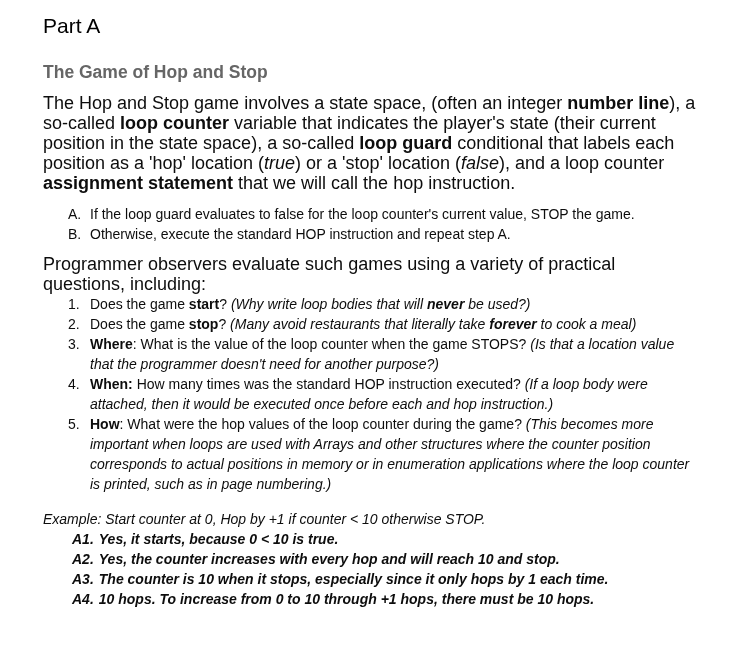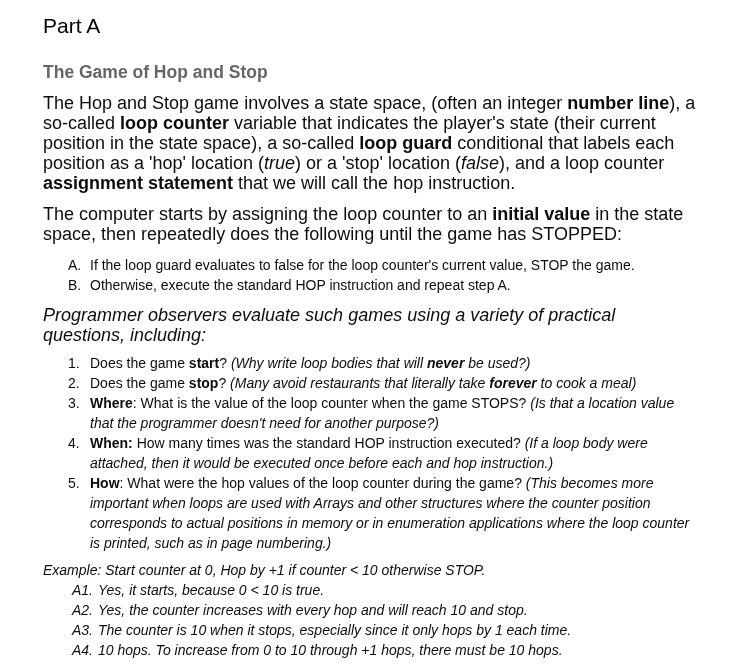--- a/index.html
+++ b/index.html
@@ -26,57 +26,56 @@
     line-height: 22px;
     color: #666666;
     margin: 0 0 10px 0;
   }
 
   .para {
     font-size: 18px;
     line-height: 20px;
     margin: 0 0 11px 0;
   }
-  .para.tight { margin-bottom: 8px; font-style: italic; }
+  .para.tight { margin-bottom: 0; }
 
   .list { margin: 0 0 10px 0; }
   .list .li {
     display: flex;
     padding-left: 25px;
     font-size: 14px;
     line-height: 20px;
   }
   .list .li .marker { flex: 0 0 22px; width: 22px; }
   .list .li .li-text { flex: 1 1 auto; }
   .list.questions { margin-bottom: 0; }
 
   .example {
-    margin-top: 7px;
+    margin-top: 15px;
     font-size: 14px;
     line-height: 20px;
   }
   .example .ex-intro { margin: 0; }
-  .example .answer { padding-left: 29px; }
+  .example .answer { padding-left: 29px; font-weight: bold; }
   .example .answer .amarker { font-style: italic; margin-right: 5px; }
 
   .b { font-weight: 700; }
   .i { font-style: italic; }
 </style>
 </head>
 <body>
 
 <div class="page">
 
   <h1 class="part-heading">Part A</h1>
 
   <h2 class="section-heading">The Game of Hop and Stop</h2>
 
   <p class="para"><span>The Hop and Stop game involves a state space, (often an integer </span><span class="b">number line</span><span>), a so-called </span><span class="b">loop counter</span><span> variable that indicates the player's state (their current position in the state space), a so-called </span><span class="b">loop guard</span><span> conditional that labels each position as a 'hop' location (</span><span class="i">true</span><span>) or a 'stop' location (</span><span class="i">false</span><span>), and a loop counter </span><span class="b">assignment statement</span><span> that we will call the hop instruction.</span></p>
 
-  <p class="para"><span>The computer starts by assigning the loop counter to an </span><span class="b">initial value</span><span> in the state space, then repeatedly does the following until the game has STOPPED:</span></p>
 
   <div class="list steps">
     <div class="li">
       <span class="marker">A.</span>
       <span class="li-text"><span>If the loop guard evaluates to false for the loop counter's current value, STOP the game.</span></span>
     </div>
     <div class="li">
       <span class="marker">B.</span>
       <span class="li-text"><span>Otherwise, execute the standard HOP instruction and repeat step A.</span></span>
     </div>

